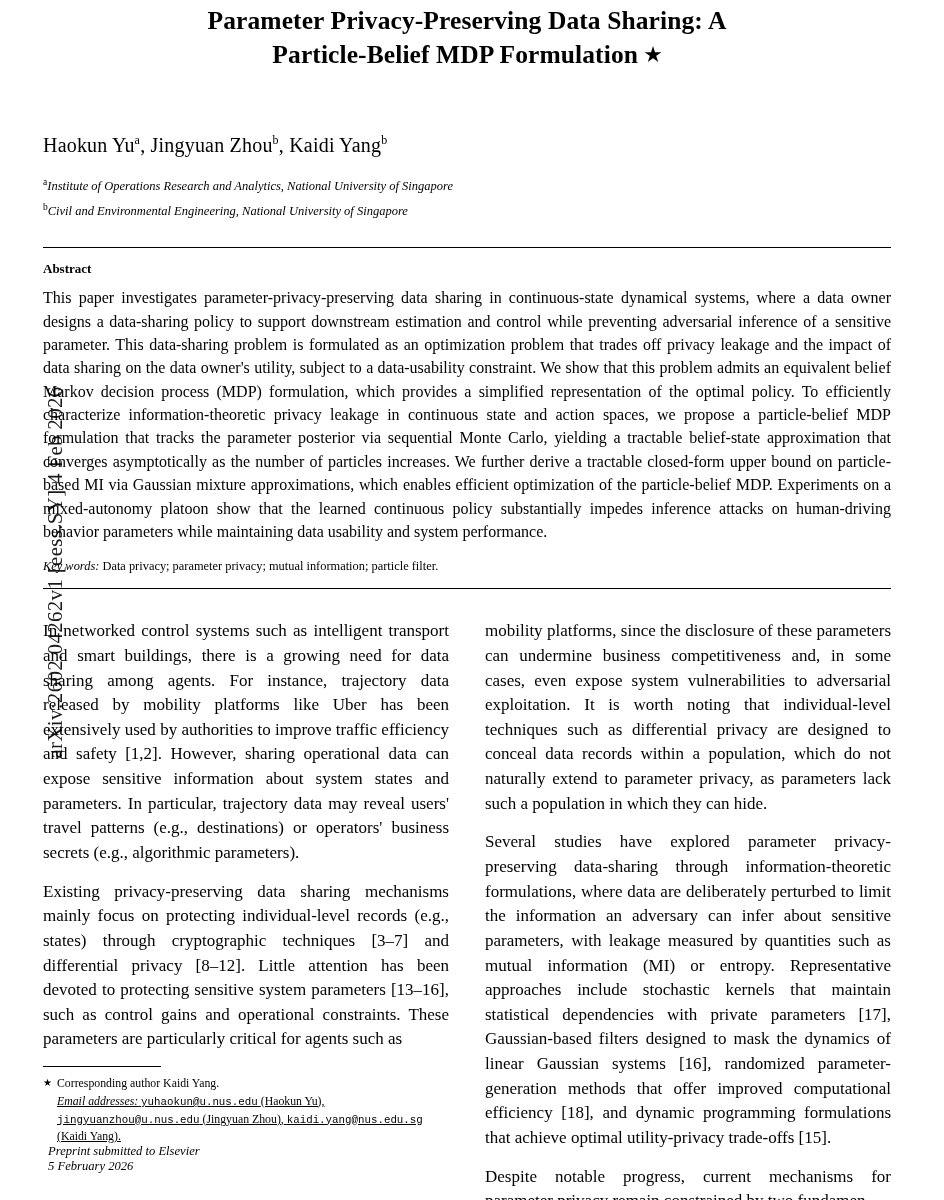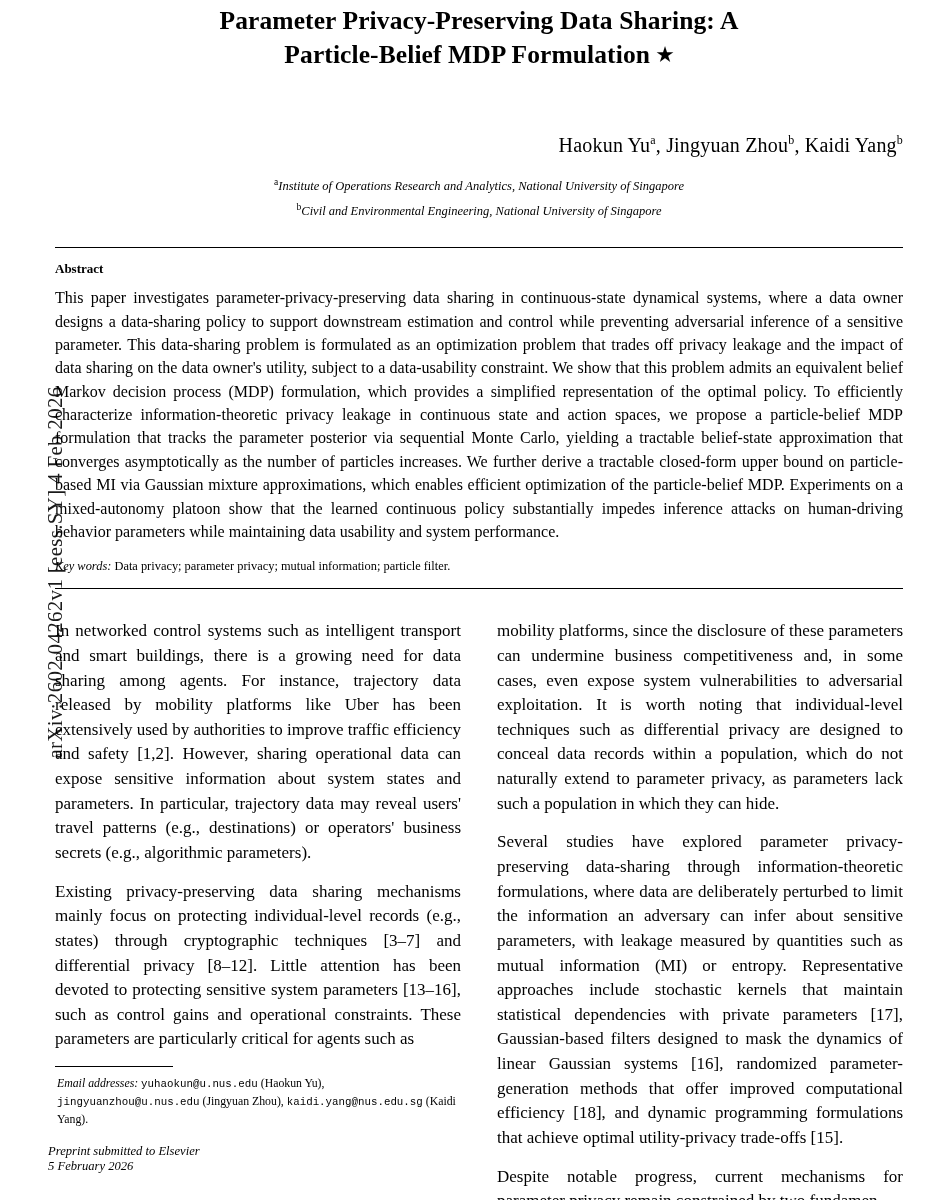--- a/index.html
+++ b/index.html
@@ -34,52 +34,52 @@
     font-family: "Liberation Serif", serif;
     font-size: 21px;
     letter-spacing: 0.3px;
     color: #1a1a1a;
     text-align: center;
     white-space: nowrap;
   }
 
   .content {
     position: absolute;
-    left: 55px;
+    left: 43px;
     top: 0;
     width: 848px;
     height: 1200px;
   }
 
   .title {
     text-align: center;
     font-size: 25.5px;
     font-weight: bold;
     line-height: 1.32;
     margin-top: 4px;
     letter-spacing: 0.1px;
   }
   .title .star {
     font-size: 19px;
     vertical-align: 2px;
   }
 
   .authors {
-    text-align: right;
+    text-align: left;
     font-size: 20px;
     margin-top: 62px;
     letter-spacing: 0.2px;
   }
   .authors sup {
     font-size: 12px;
     vertical-align: super;
   }
 
   .affil {
-    text-align: center;
+    text-align: left;
     font-size: 12.5px;
     font-style: italic;
     margin-top: 20px;
   }
   .affil.second { margin-top: 8px; }
   .affil sup {
     font-style: normal;
     font-size: 9.5px;
     vertical-align: super;
   }
@@ -148,21 +148,21 @@
     font-size: 11.8px;
     line-height: 1.5;
     text-align: left;
   }
   .footnote .star { font-size: 10px; vertical-align: 1px; margin-right: 5px; }
   .footnote .email-label { font-style: italic; }
   .mono {
     font-family: "Liberation Mono", monospace;
     font-size: 10.8px;
   }
-  .fn-indent { margin-left: 2px; }
+  .fn-indent { margin-left: 14px; text-decoration: underline; }
 
   .footer {
     position: absolute;
     left: 48px;
     bottom: 26px;
     width: 848px;
     display: flex;
     justify-content: space-between;
     font-size: 12.6px;
     font-style: italic;
@@ -210,20 +210,23 @@
     <div class="rule bottom"></div>
 
     <div class="columns">
 
       <div class="col">
         <p class="body">In networked control systems such as intelligent transport and smart buildings, there is a growing need for data sharing among agents. For instance, trajectory data released by mobility platforms like Uber has been extensively used by authorities to improve traffic efficiency and safety [1,2]. However, sharing operational data can expose sensitive information about system states and parameters. In particular, trajectory data may reveal users' travel patterns (e.g., destinations) or operators' business secrets (e.g., algorithmic parameters).</p>
         <p class="body">Existing privacy-preserving data sharing mechanisms mainly focus on protecting individual-level records (e.g., states) through cryptographic techniques [3–7] and differential privacy [8–12]. Little attention has been devoted to protecting sensitive system parameters [13–16], such as control gains and operational constraints. These parameters are particularly critical for agents such as</p>
 
         <div class="footnote-rule"></div>
         <div class="footnote">
+          <div>
+            <span class="star">★</span><span>Corresponding author Kaidi Yang.</span>
+          </div>
           <div class="fn-indent">
             <span class="email-label">Email addresses:</span>
             <span class="mono">yuhaokun@u.nus.edu</span>
             <span>(Haokun Yu),</span>
             <span class="mono">jingyuanzhou@u.nus.edu</span>
             <span>(Jingyuan Zhou),</span>
             <span class="mono">kaidi.yang@nus.edu.sg</span>
             <span>(Kaidi Yang).</span>
           </div>
         </div>

